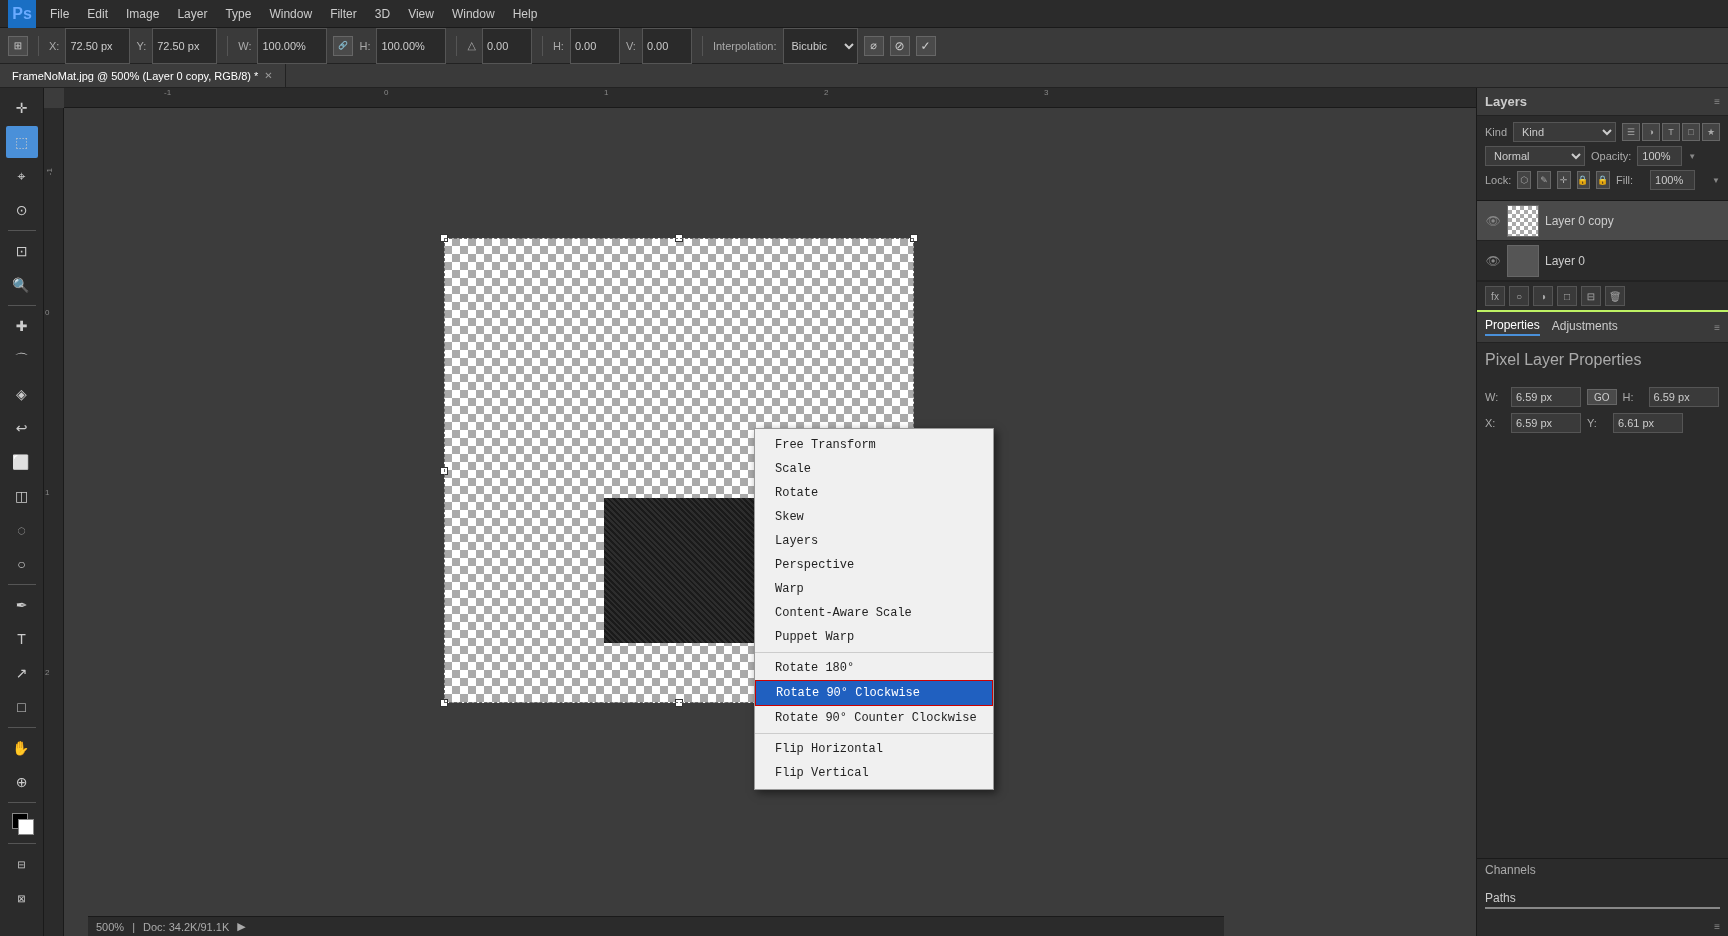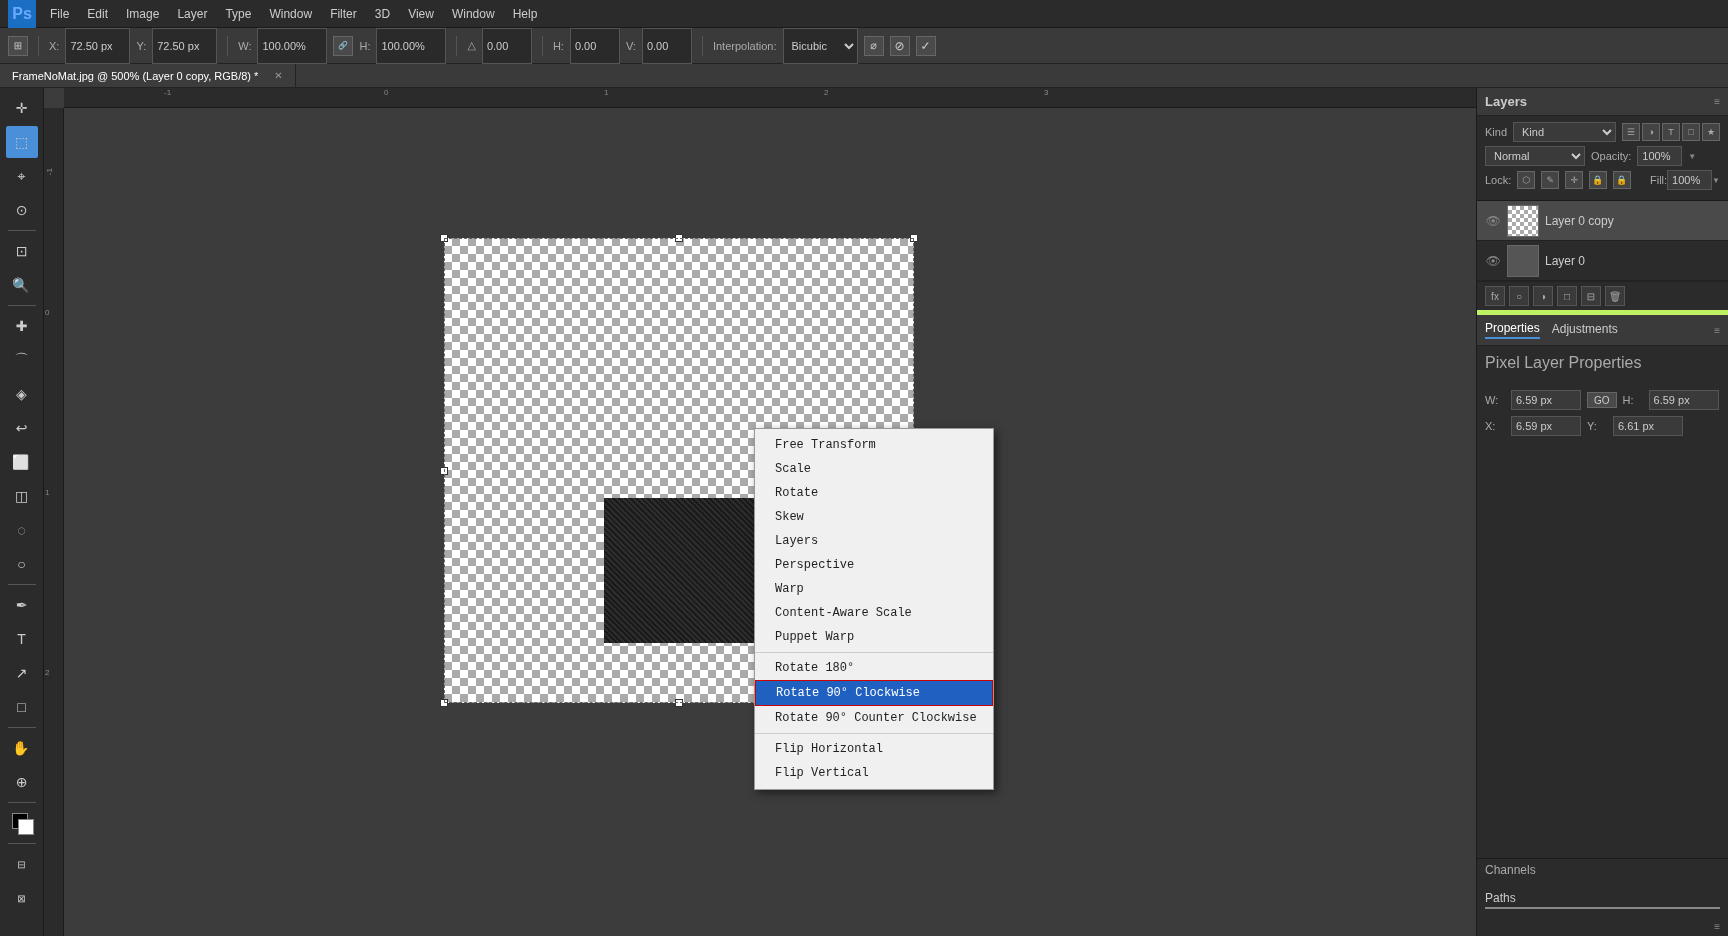--- a/index.html
+++ b/index.html
@@ -21,21 +21,21 @@
     .options-label { color: #aaa; font-size: 11px; }
     .options-input { background: #2a2a2a; border: 1px solid #555; color: #ccc; font-size: 11px; padding: 2px 4px; width: 60px; height: 36px; }
     .options-divider { width: 1px; height: 20px; background: #555; margin: 0 4px; }
     .options-icon { width: 20px; height: 20px; background: #4a4a4a; border: 1px solid #666; display: flex; align-items: center; justify-content: center; cursor: pointer; font-size: 10px; color: #ccc; }
 
     
     #tab-bar {
       width: 100%; height: 24px; background: #3a3a3a; display: flex; align-items: center;
       border-bottom: 1px solid #222;
     }
-    .tab { padding: 4px 12px; background: #4a4a4a; border-right: 1px solid #222; font-size: 11px; color: #ccc; cursor: pointer; height: 100%; display: flex; align-items: center; gap: 16px; }
+    .tab { padding: 4px 12px; background: #4a4a4a; border-right: 1px solid #222; font-size: 11px; color: #ccc; cursor: pointer; height: 100%; display: flex; align-items: center; gap: 6px; }
     .tab.active { background: #3c3c3c; color: #fff; }
     .tab-close { font-size: 10px; color: #999; cursor: pointer; }
 
     
     #main-layout { display: flex; width: 100%; height: calc(936px - 28px - 36px - 24px); }
 
     
     #left-toolbar {
       width: 44px; background: #2b2b2b; border-right: 1px solid #1a1a1a;
       display: flex; flex-direction: column; align-items: center; padding: 4px 0; gap: 2px;
@@ -156,21 +156,21 @@
       border: 1px solid #666;
       flex-shrink: 0;
     }
     .layer-thumb.dark {
       background-image: none;
       background-color: #555;
     }
     .layer-name { font-size: 12px; color: #ccc; }
 
     
-    #properties-panel { flex: 1; border-top: 5px solid #bef264; }
+    #properties-panel { flex: 1; border-top: 2px solid #bef264; }
     #properties-header {
       display: flex; align-items: center; padding: 6px 8px; background: #3a3a3a; border-bottom: 1px solid #222;
       gap: 12px;
     }
     .props-tab { font-size: 12px; color: #ccc; cursor: pointer; padding-bottom: 2px; }
     .props-tab.active { color: #fff; border-bottom: 2px solid #4a90d9; }
 
     .pixel-layer-props { padding: 8px; }
     .plp-title { font-size: 16px; color: #aaa; margin-bottom: 18px; }
     .plp-row { display: flex; align-items: center; gap: 6px; margin-bottom: 6px; }
@@ -345,20 +345,26 @@
         <div class="ctx-separator"></div>
         <div class="ctx-item">Rotate 180°</div>
         <div class="ctx-item highlighted">Rotate 90° Clockwise</div>
         <div class="ctx-item">Rotate 90° Counter Clockwise</div>
         <div class="ctx-separator"></div>
         <div class="ctx-item">Flip Horizontal</div>
         <div class="ctx-item">Flip Vertical</div>
       </div>
     </div>
 
+    <div id="bottom-panel">
+      <span class="status-text">500%</span>
+      <span class="status-text">|</span>
+      <span class="status-text">Doc: 34.2K/91.1K</span>
+      <span class="status-text" style="cursor:pointer;">▶</span>
+    </div>
   </div>
 
   <div id="right-panels">
 
     <div id="layers-panel">
       <div id="layers-header">
         <span id="layers-title">Layers</span>
         <span class="panel-collapse">≡</span>
       </div>
 
@@ -384,21 +390,21 @@
           <input class="layer-ctrl-select" style="width: 45px;" value="100%">
           <span class="panel-collapse" style="font-size:8px;">▼</span>
         </div>
         <div class="layer-ctrl-row">
           <span class="layer-ctrl-label">Lock:</span>
           <span class="lock-icon">⬡</span>
           <span class="lock-icon">✎</span>
           <span class="lock-icon">✛</span>
           <span class="lock-icon">🔒</span>
           <span class="lock-icon">🔒</span>
-          <span style="margin-left:auto;display:flex;align-items:center;gap:0;">
+          <span style="margin-left:auto;display:flex;align-items:center;gap:17px;">
             <span class="layer-ctrl-label">Fill:</span>
             <input class="layer-ctrl-select" style="width: 45px;" value="100%">
             <span class="panel-collapse" style="font-size:8px;">▼</span>
           </span>
         </div>
       </div>
 
       <div id="layers-list">
         <div class="layer-item active">
           <div class="layer-visibility">👁</div>

